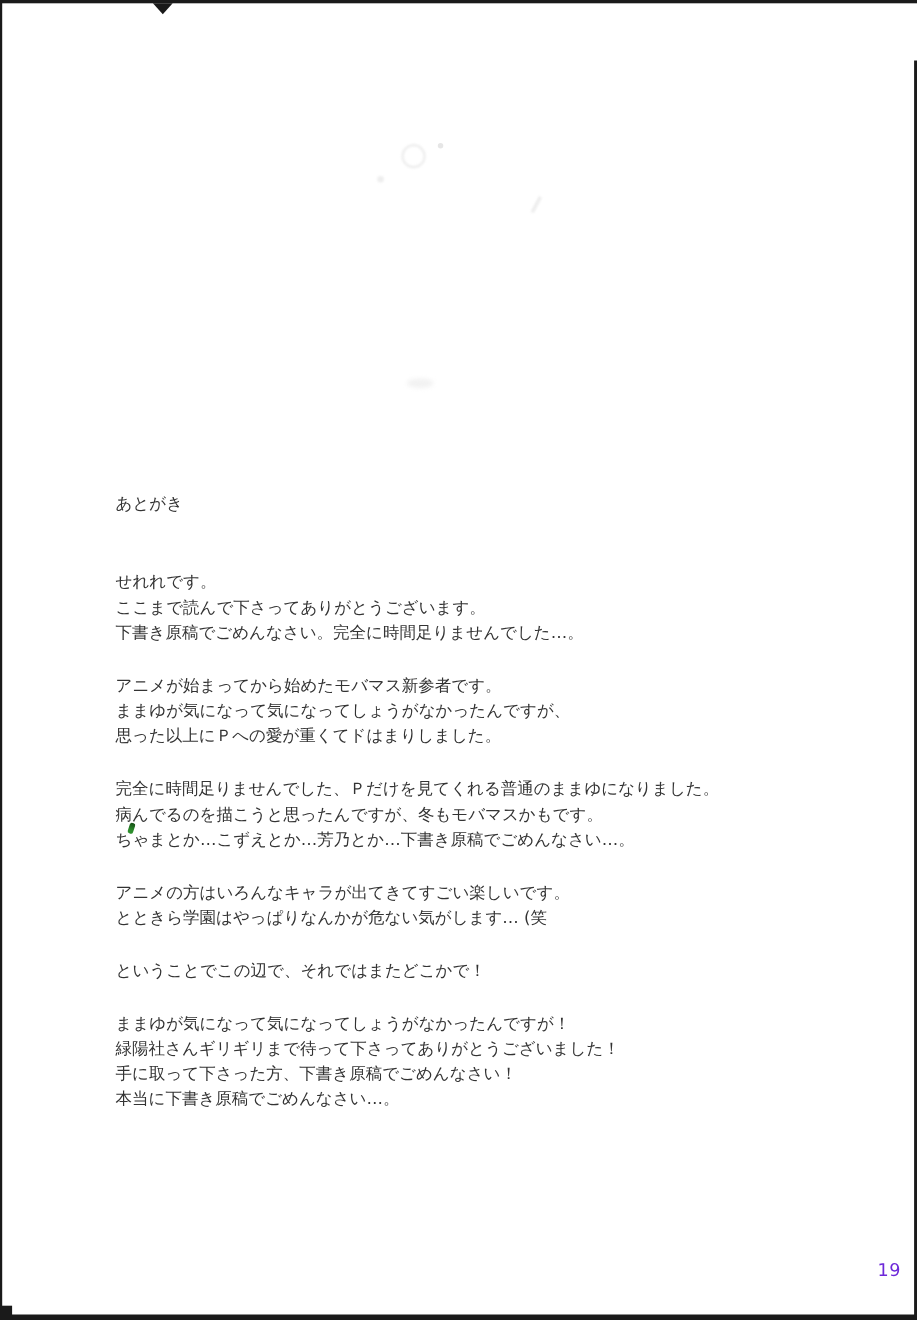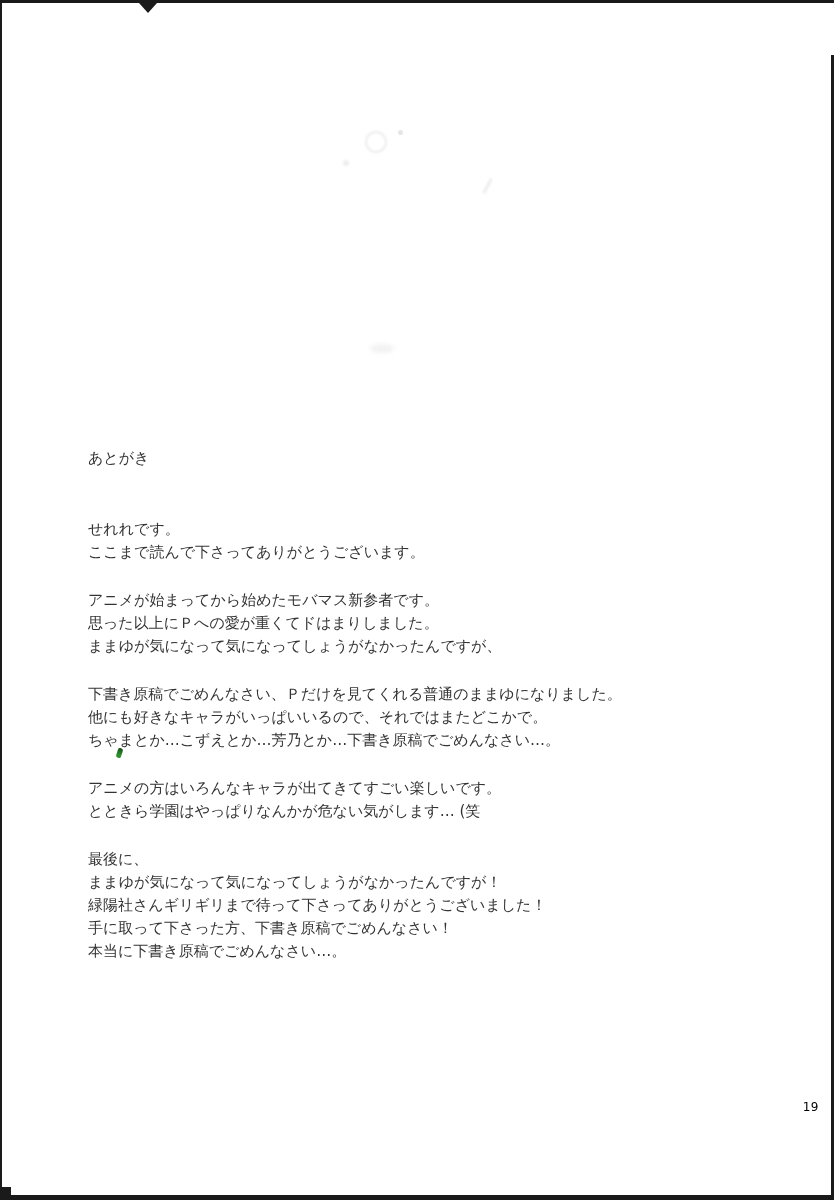--- a/index.html
+++ b/index.html
@@ -61,41 +61,41 @@
   .green-speck {
     position: absolute; left: 117px; top: 748px;
     width: 5px; height: 10px;
     background: linear-gradient(180deg, #174f17 0%, var(--speck) 70%);
     border-radius: 2px;
     transform: rotate(18deg);
   }
   
   .content {
     position: absolute;
-    left: 88px; top: 447px;
+    left: 105px; top: 447px;
     width: 620px;
     color: var(--text);
     font-size: 15px;
   }
   .heading {
     height: 23px; line-height: 23px;
     margin-bottom: 48px;
     white-space: pre;
   }
   .para { margin-bottom: 25px; margin-top: 11px; }
   .para:last-child { margin-bottom: 0; }
   .line {
     height: 23px; line-height: 23px;
     white-space: pre;
   }
   .page-number {
     position: absolute;
-    right: 15px; top: 1100px;
-    font-size: 12px;
-    color: #000000;
+    right: 15px; top: 1145px;
+    font-size: 16px;
+    color: #6d28d9;
     letter-spacing: 0.5px;
   }
 </style>
 </head>
 <body>
 
 <div class="page">
 
   <div class="edge edge-top"></div>
   <div class="edge edge-left"></div>
@@ -110,37 +110,40 @@
   <div class="smudge smudge-diag"></div>
   <div class="smudge smudge-low"></div>
   <div class="green-speck"></div>
 
   <div class="content">
     <div class="heading">あとがき</div>
     <div id="paragraphs">
         <div class="para">
           <div class="line">せれれです。</div>
           <div class="line">ここまで読んで下さってありがとうございます。</div>
+          <div class="line">下書き原稿でごめんなさい。完全に時間足りませんでした…。</div>
         </div>
         <div class="para">
           <div class="line">アニメが始まってから始めたモバマス新参者です。</div>
+          <div class="line">ままゆが気になって気になってしょうがなかったんですが、</div>
           <div class="line">思った以上にＰへの愛が重くてドはまりしました。</div>
-          <div class="line">ままゆが気になって気になってしょうがなかったんですが、</div>
         </div>
         <div class="para">
-          <div class="line">下書き原稿でごめんなさい、Ｐだけを見てくれる普通のままゆになりました。</div>
-          <div class="line">他にも好きなキャラがいっぱいいるので、それではまたどこかで。</div>
+          <div class="line">完全に時間足りませんでした、Ｐだけを見てくれる普通のままゆになりました。</div>
+          <div class="line">病んでるのを描こうと思ったんですが、冬もモバマスかもです。</div>
           <div class="line">ちゃまとか…こずえとか…芳乃とか…下書き原稿でごめんなさい…。</div>
         </div>
         <div class="para">
           <div class="line">アニメの方はいろんなキャラが出てきてすごい楽しいです。</div>
           <div class="line">とときら学園はやっぱりなんかが危ない気がします… (笑</div>
         </div>
         <div class="para">
-          <div class="line">最後に、</div>
+          <div class="line">ということでこの辺で、それではまたどこかで！</div>
+        </div>
+        <div class="para">
           <div class="line">ままゆが気になって気になってしょうがなかったんですが！</div>
           <div class="line">緑陽社さんギリギリまで待って下さってありがとうございました！</div>
           <div class="line">手に取って下さった方、下書き原稿でごめんなさい！</div>
           <div class="line">本当に下書き原稿でごめんなさい…。</div>
         </div>
       </div>
   </div>
 
   <div class="page-number">19</div>
 </div>

